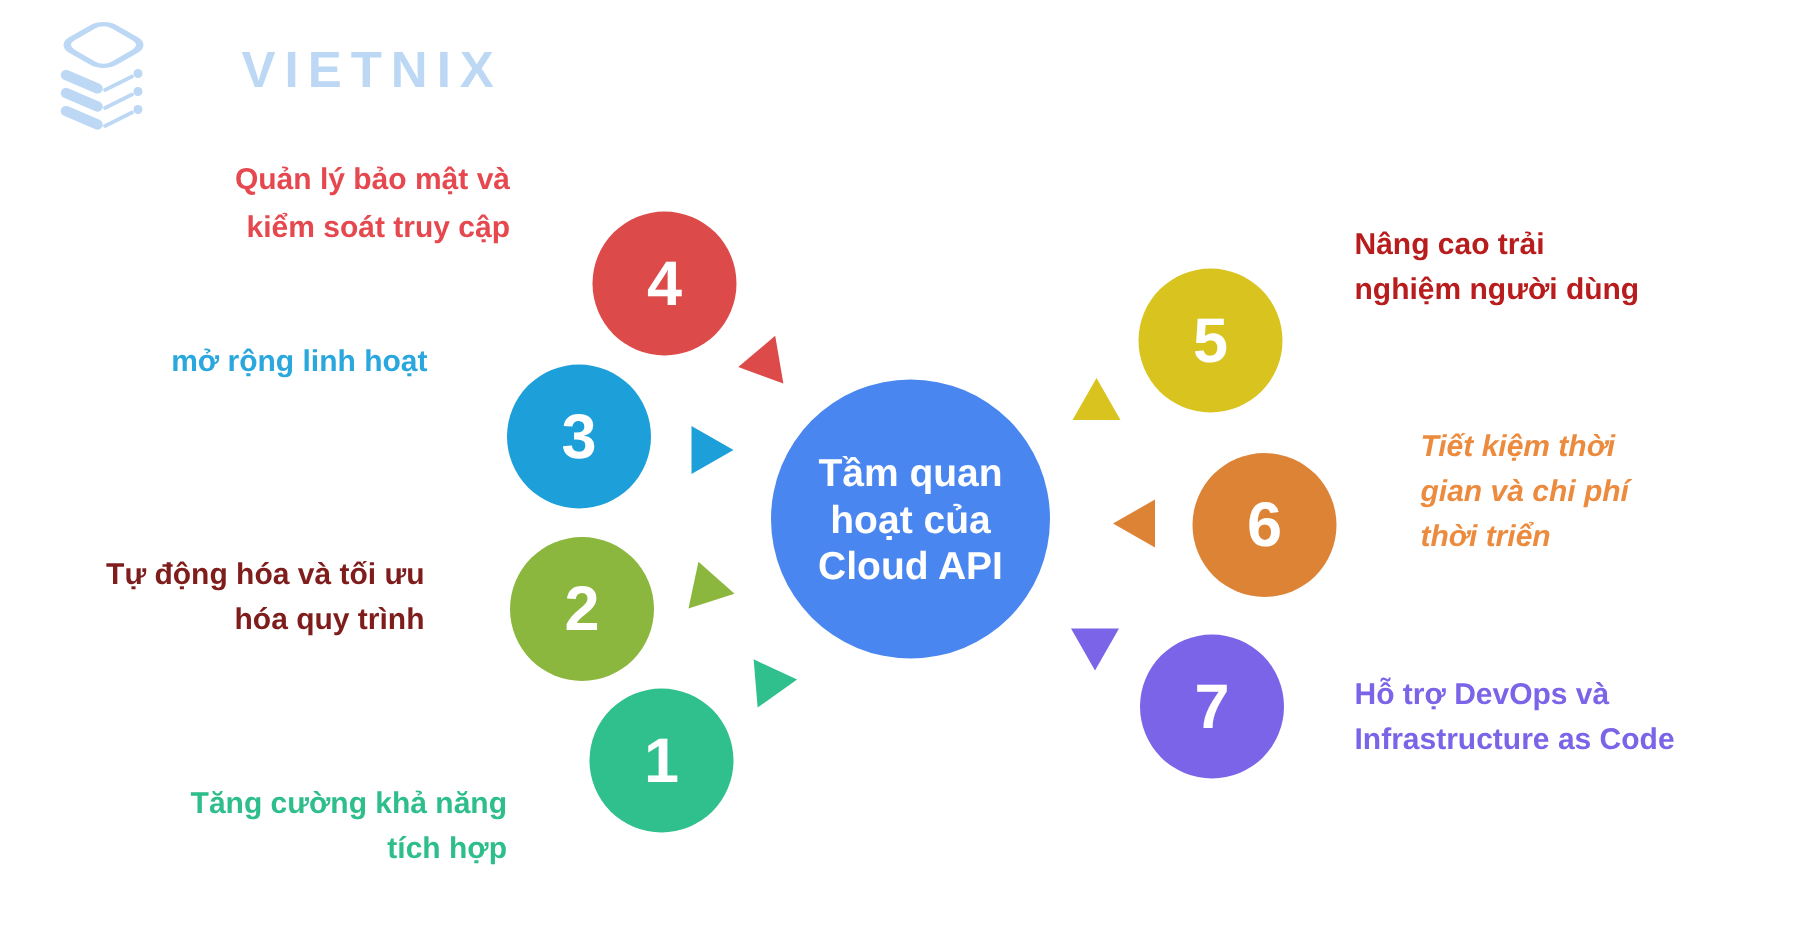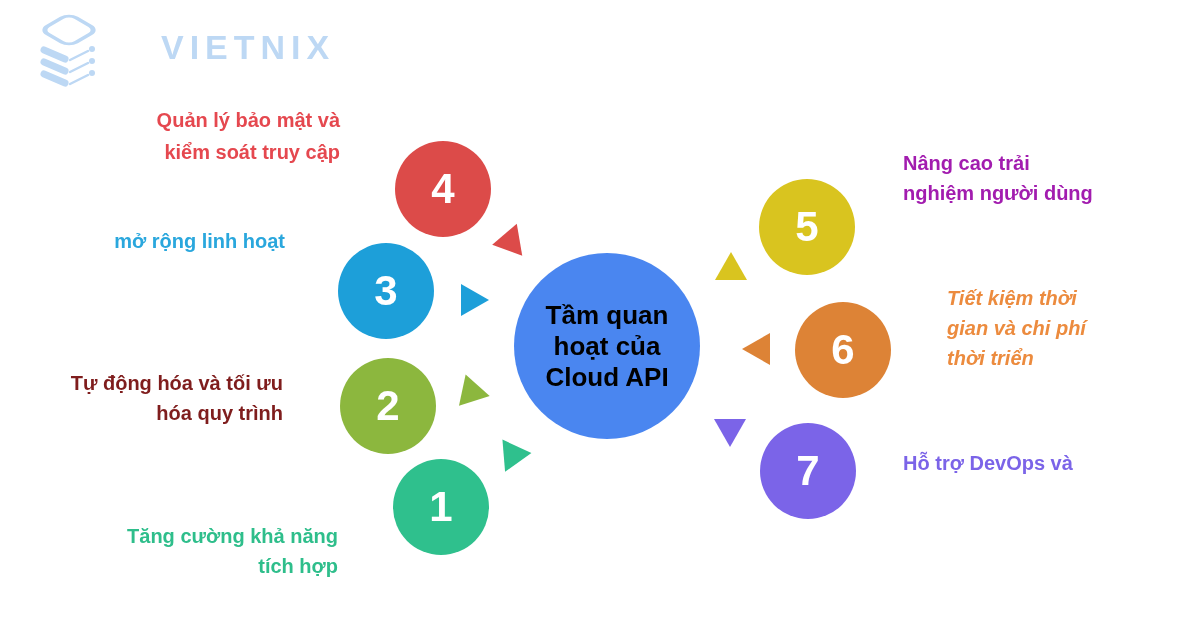--- a/index.html
+++ b/index.html
@@ -79,21 +79,21 @@
       <g fill="currentColor">
         <circle cx="59" cy="39" r="3"></circle>
         <circle cx="59" cy="51" r="3"></circle>
         <circle cx="59" cy="63" r="3"></circle>
       </g>
     </svg>
     <span class="logo-text" style="color: rgb(189, 216, 244);">VIETNIX</span>
   </div>
 
   <div class="center-circle" style="background: rgb(74, 134, 240);">
-    <div class="center-text" style="color: #000000;">
+    <div class="center-text" style="color: #ffffff;">
       <span>Tầm quan</span>
       <span>hoạt của</span>
       <span>Cloud API</span>
     </div>
   </div>
 
   <div class="circle c1" style="background: rgb(47, 192, 141);">
       <span class="num">1</span>
     </div>
   <div class="circle c2" style="background: rgb(140, 183, 62);">
@@ -131,26 +131,27 @@
     <span>Tự động hóa và tối ưu</span>
     <span>hóa quy trình</span>
   </div>
   <div class="label right l3" style="color: rgb(42, 167, 221);">
     <span>mở rộng linh hoạt</span>
   </div>
   <div class="label right l4" style="color: rgb(229, 72, 79);">
     <span>Quản lý bảo mật và</span>
     <span>kiểm soát truy cập</span>
   </div>
-  <div class="label left l5" style="color: #a21caf;">
+  <div class="label left l5" style="color: #b91c1c;">
     <span>Nâng cao trải</span>
     <span>nghiệm người dùng</span>
   </div>
   <div class="label left l6" style="color: rgb(236, 139, 62); font-style: italic;">
     <span>Tiết kiệm thời</span>
     <span>gian và chi phí</span>
     <span>thời triển</span>
   </div>
   <div class="label left l7" style="color: rgb(123, 100, 232);">
     <span>Hỗ trợ DevOps và</span>
+    <span>Infrastructure as Code</span>
   </div>
 
 </div>
 
 </body></html>

